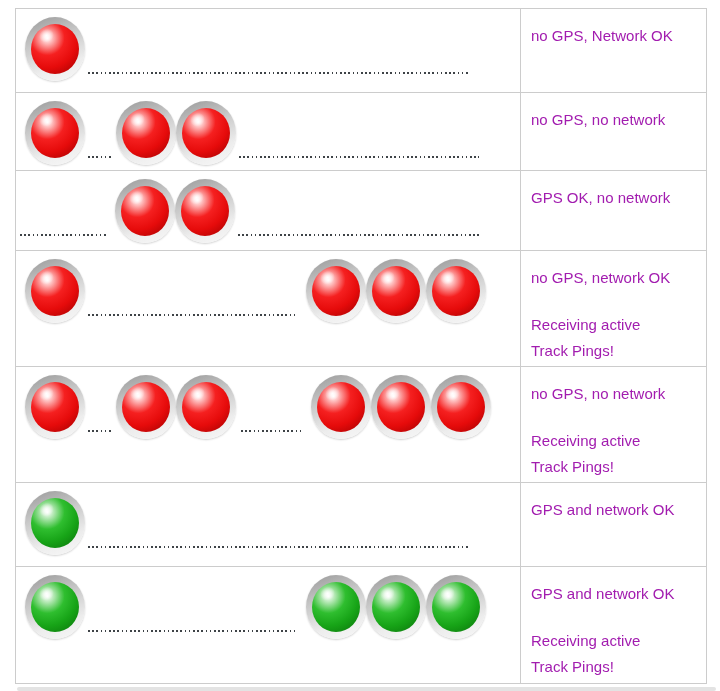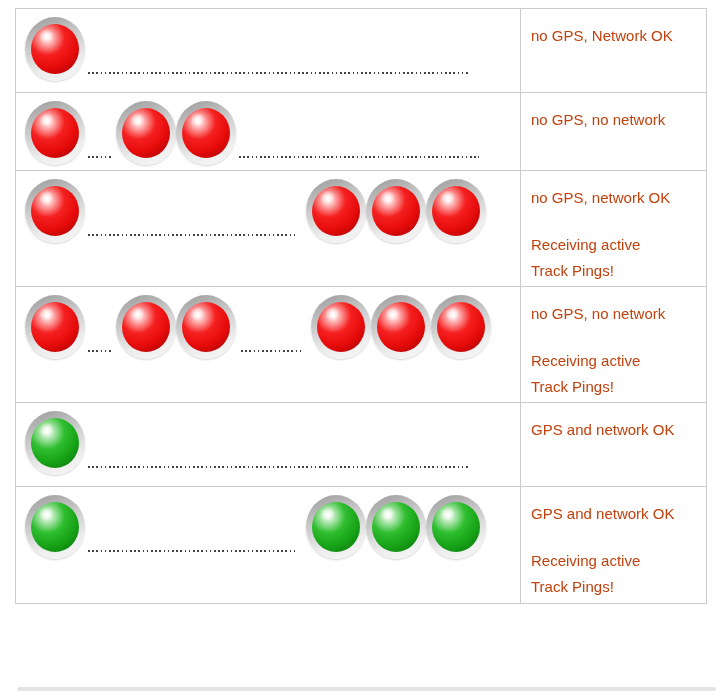--- a/index.html
+++ b/index.html
@@ -31,21 +31,21 @@
   .ball::after{
     content:"";position:absolute;left:16%;top:9%;width:32%;height:26%;border-radius:50%;
     background:radial-gradient(ellipse,rgba(255,255,255,0.95) 0%,rgba(255,255,255,0) 72%);
     transform:rotate(-28deg);
   }
   .dots{
     flex:none;height:2px;margin-bottom:7px;
     background:repeating-linear-gradient(90deg,#3e4347 0px,#3e4347 1.6px,transparent 1.6px,transparent 4.2px);
   }
   .text-cell{
-    flex:1;padding:14px 8px 0 10px;color:#c2410c;font-size:15px;line-height:26px;
+    flex:1;padding:14px 8px 0 10px;color:#a21caf;font-size:15px;line-height:26px;
   }
   .text-cell p{margin:0;}
   .text-cell p + p{margin-top:21px;}
   .text-cell .line{display:block;}
   .hscrollbar{
     position:absolute;left:17px;top:687px;width:699px;height:4px;
     background:#e3e3e3;border-radius:3px;
   }
 </style>
 </head>
@@ -83,20 +83,39 @@
             </span>
             <span class="dots" style="width: 240px; margin-left: 3px;"></span>
           </div>
         </div>
         <div class="cell text-cell">
           <p class="para">
             <span class="line">no GPS, no network</span>
           </p>
         </div>
       </div>
+      <div class="row" style="height: 80px;">
+        <div class="cell led-cell">
+          <div class="strip">
+            <span class="dots" style="width: 88px; margin-left: -5px;"></span>
+            <span class="led red" style="margin-left: 7px;">
+              <span class="ball"></span>
+            </span>
+            <span class="led red" style="margin-left: 0px;">
+              <span class="ball"></span>
+            </span>
+            <span class="dots" style="width: 243px; margin-left: 3px;"></span>
+          </div>
+        </div>
+        <div class="cell text-cell">
+          <p class="para">
+            <span class="line">GPS OK, no network</span>
+          </p>
+        </div>
+      </div>
       <div class="row" style="height: 116px;">
         <div class="cell led-cell">
           <div class="strip">
             <span class="led red" style="margin-left: 0px;">
               <span class="ball"></span>
             </span>
             <span class="dots" style="width: 210px; margin-left: 3px;"></span>
             <span class="led red" style="margin-left: 8px;">
               <span class="ball"></span>
             </span>

